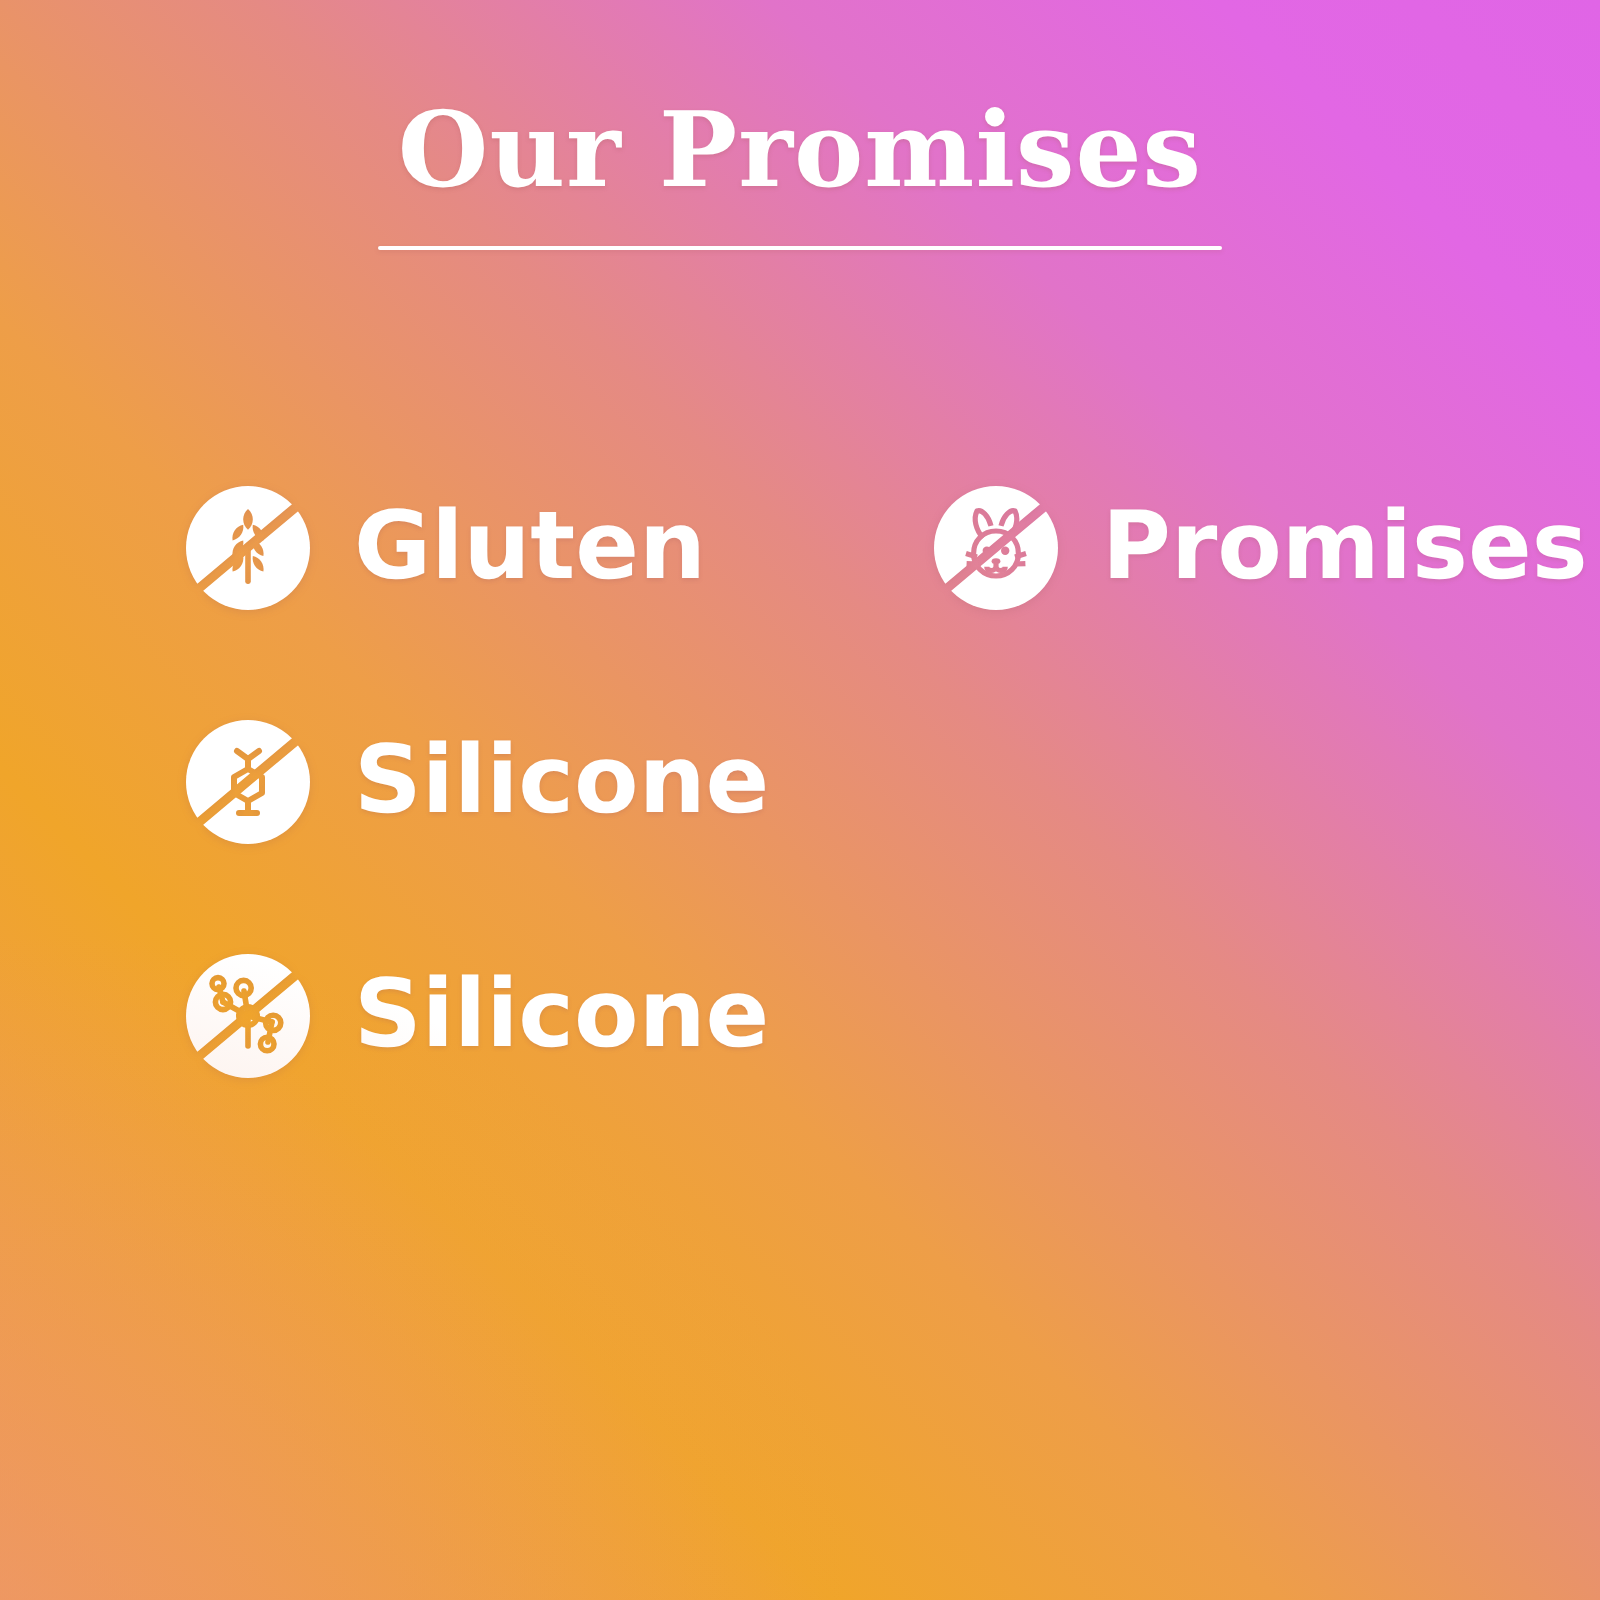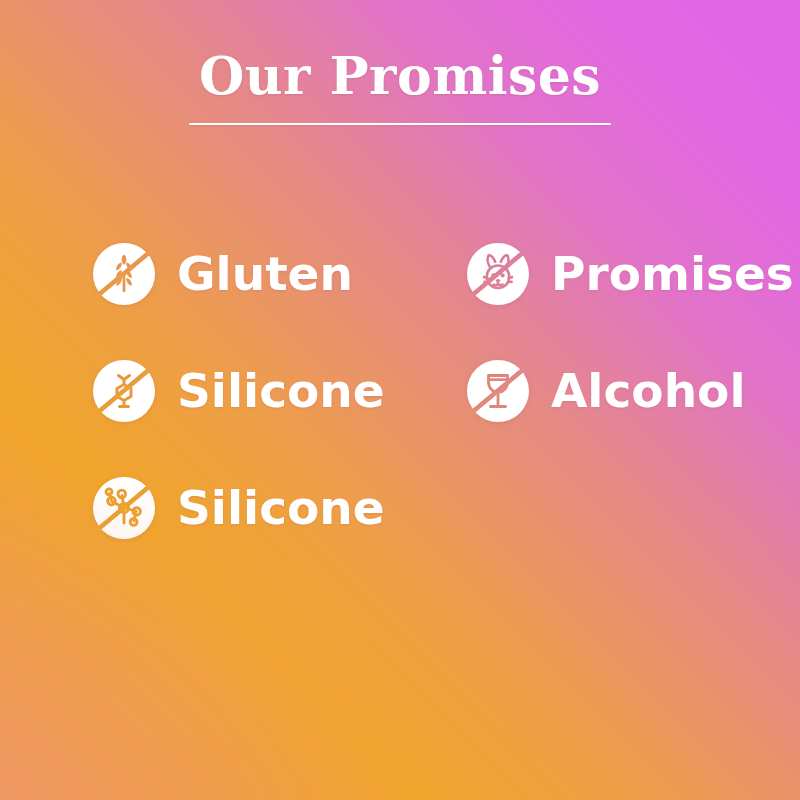--- a/index.html
+++ b/index.html
@@ -256,43 +256,17 @@
                 <rect x="-8" y="28.4" width="78" height="4.6" rx="2.3" transform="rotate(-40 31 31)" fill="#000"></rect>
               </mask>
             </defs>
             <rect x="0" y="0" width="62" height="62" fill="#FFFFFF" mask="url(#m-cruel)"></rect>
           </svg>
         </span>
         <span class="promise-label">Promises</span>
       </div>
 
 
-      <div class="promise">
-        <span class="icon-badge">
-          <svg viewBox="0 0 62 62" xmlns="http://www.w3.org/2000/svg">
-            <defs>
-              <mask id="m-alc">
-                <rect x="0" y="0" width="62" height="62" fill="#000"></rect>
-                <circle cx="31" cy="31" r="31" fill="#fff"></circle>
-                <g fill="none" stroke="#000" stroke-width="2.8" stroke-linecap="round" stroke-linejoin="round">
-
-                  <path d="M21.5 15.5h19v6.5c0 5.8-4.3 10.5-9.5 10.5s-9.5-4.7-9.5-10.5v-6.5z"></path>
-
-                  <path d="M21.6 19.6h18.8"></path>
-
-                  <path d="M31 32.5v13"></path>
-
-                  <path d="M23.5 46.5h15"></path>
-                </g>
-
-                <rect x="-8" y="28.4" width="78" height="4.6" rx="2.3" transform="rotate(-40 31 31)" fill="#000"></rect>
-              </mask>
-            </defs>
-            <rect x="0" y="0" width="62" height="62" fill="#FFFFFF" mask="url(#m-alc)"></rect>
-          </svg>
-        </span>
-        <span class="promise-label">Alcohol</span>
-      </div>
 
     </div>
 
   </div>
 </div>
 
 </body></html>

